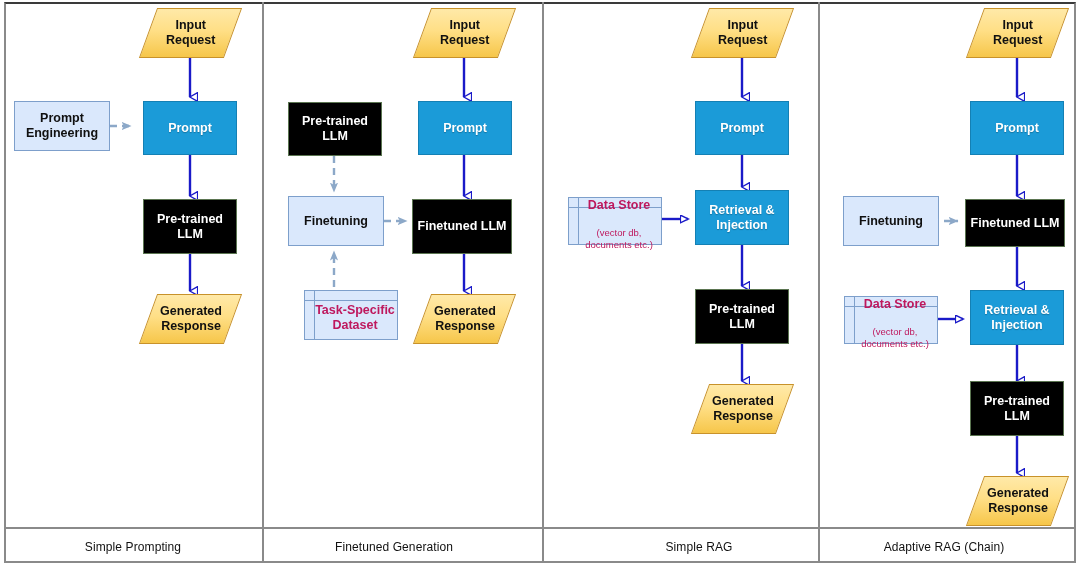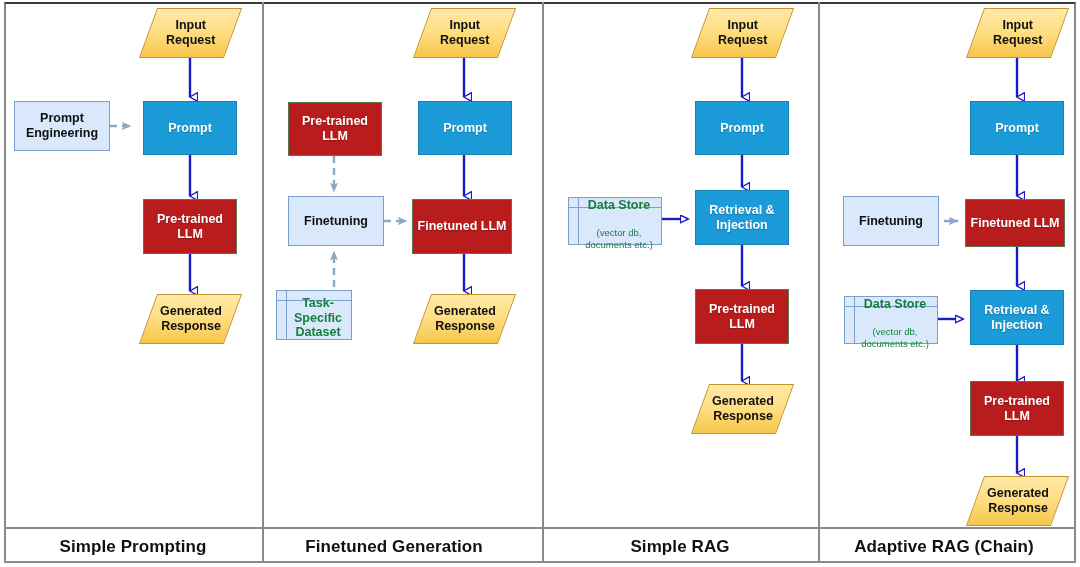--- a/index.html
+++ b/index.html
@@ -28,59 +28,59 @@
 
   
   .footer-rule{position:absolute;left:4px;width:1072px;height:2px;background:#8a8a8a;}
   .footer{
     position:absolute;left:4px;width:1072px;height:36px;
     display:block;
   }
   .footer-cell{
     position:absolute;top:0;height:36px;
     display:flex;align-items:center;justify-content:center;
-    font-size:17px;font-weight:bold;color:#111;
+    font-size:12px;font-weight:normal;color:#111;
     letter-spacing:0.1px;
     font-family:"Liberation Sans","DejaVu Sans",sans-serif;
   }
 
   
   .node{
     position:absolute;box-sizing:border-box;
     display:flex;align-items:center;justify-content:center;
     text-align:center;line-height:1.18;
     font-size:12.5px;font-weight:bold;
     font-family:"Liberation Sans","DejaVu Sans",sans-serif;
     white-space:pre-line;
   }
 
   .n-blue{
     background:#1B9BD8;border:1px solid #1480B4;color:#ffffff;
     text-shadow:0 1px 1px rgba(0,0,0,.25);
   }
   .n-green{
-    background:#b91c1c;border:1px solid #5B7551;color:#ffffff;
+    background:#000000;border:1px solid #5B7551;color:#ffffff;
     text-shadow:0 1px 1px rgba(0,0,0,.25);
   }
   .n-lblue{
     background:#DAE8FC;border:1px solid #7D9FCB;color:#101010;
   }
 
   
   .n-yellow{
     color:#101010;
     background:linear-gradient(180deg,#FFE9A8 0%,#FFDF86 45%,#F6C64A 100%);
     border:1px solid #C8922A;
     transform:skewX(-20deg);
   }
   .n-yellow > span{ transform:skewX(20deg); display:block; }
 
   
   .n-store{
-    background:#DAE8FC;border:1px solid #7D9FCB;color:#15803d;
+    background:#DAE8FC;border:1px solid #7D9FCB;color:#be185d;
     flex-direction:column;justify-content:center;
   }
   .n-store::before{
     content:"";position:absolute;left:9px;top:0;bottom:0;width:1px;background:#7D9FCB;
   }
   .n-store::after{
     content:"";position:absolute;left:0;right:0;top:9px;height:1px;background:#7D9FCB;
   }
   .store-inner{position:relative;z-index:2;padding-left:8px;padding-top:6px;}
   .store-title{font-size:12.5px;font-weight:bold;}
@@ -190,21 +190,21 @@
 
   <div class="node n-green" style="left:288px;top:102px;width:94px;height:54px;">
     <span>Pre-trained
 LLM</span>
   </div>
 
   <div class="node n-lblue" style="left:288px;top:196px;width:96px;height:50px;">
     <span>Finetuning</span>
   </div>
 
-  <div class="node n-store" style="left:276px;top:290px;width:76px;height:50px;">
+  <div class="node n-store" style="left:304px;top:290px;width:94px;height:50px;">
     <div class="store-inner">
       <div class="store-title">Task-Specific
 Dataset</div>
     </div>
   </div>
 
   <div class="node n-blue" style="left:418px;top:101px;width:94px;height:54px;">
     <span>Prompt</span>
   </div>
 
@@ -286,16 +286,16 @@
 
   <div class="node n-yellow" style="left:975px;top:476px;width:85px;height:50px;">
     <span>Generated
 Response</span>
   </div>
 
   <div class="footer-rule" style="top:527px;"></div>
   <div class="footer" style="top:529px;">
     <div class="footer-cell" style="left:0px;width:258px;">Simple Prompting</div>
     <div class="footer-cell" style="left:250px;width:280px;">Finetuned Generation</div>
-    <div class="footer-cell" style="left:538px;width:276px;">Simple RAG</div>
+    <div class="footer-cell" style="left:538px;width:276px;padding-left:19px;">Simple RAG</div>
     <div class="footer-cell" style="left:814px;width:252px;">Adaptive RAG (Chain)</div>
   </div>
 </div>
 
 </body></html>

